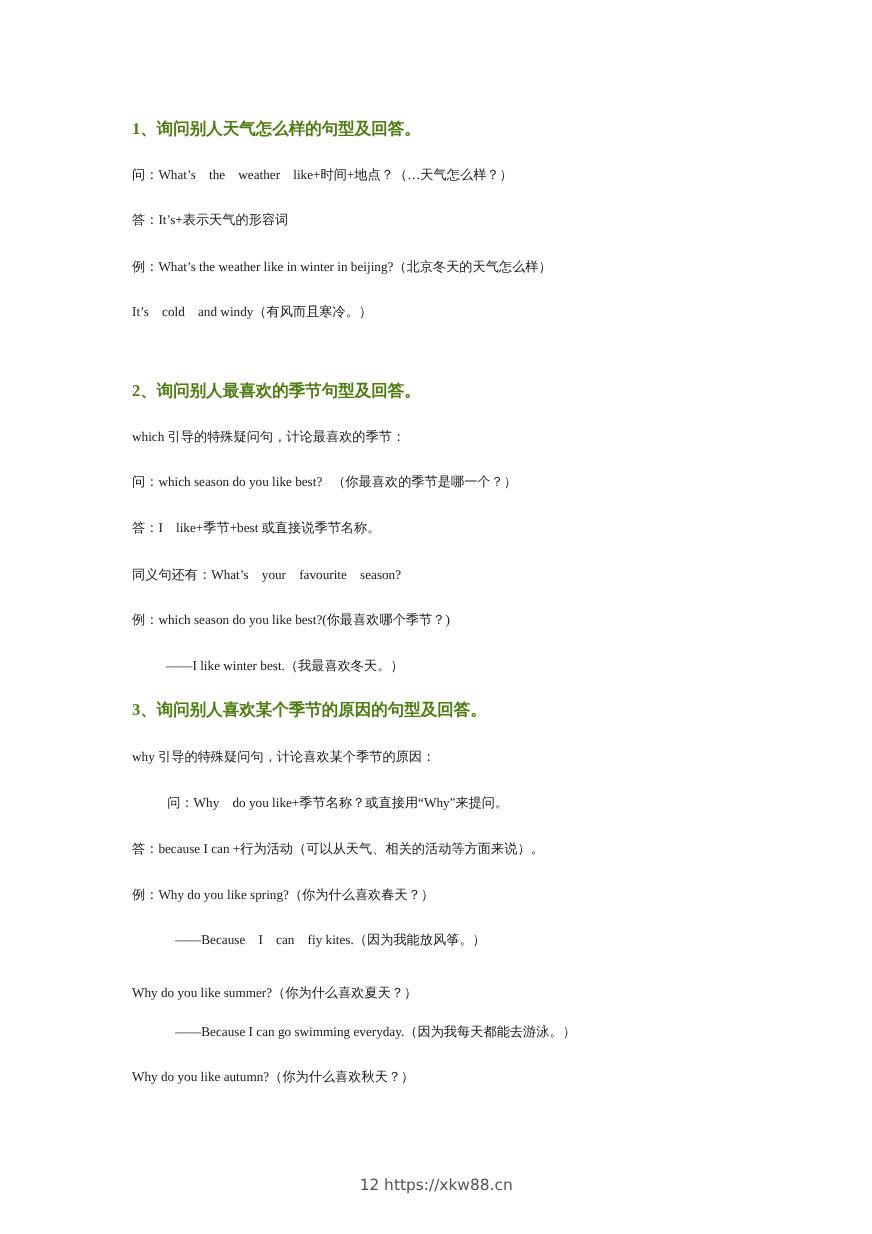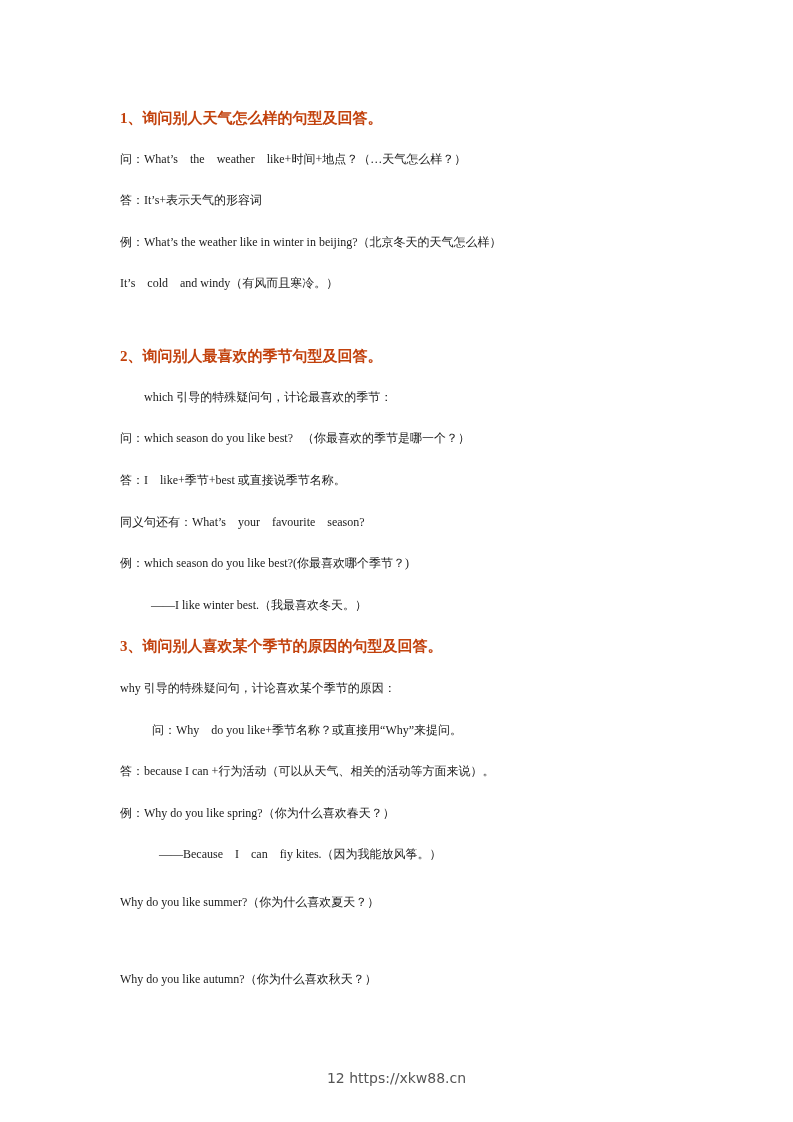--- a/index.html
+++ b/index.html
@@ -24,21 +24,21 @@
       position: absolute;
       left: 120px;
       font-size: 12px;
       line-height: 20px;
       white-space: pre;
       color: #1a1a1a;
     }
     .line.heading {
       font-weight: bold;
       font-size: 15px;
-      color: #c2410c;
+      color: #4d7c0f;
     }
     .line.indent1 { left: 151px; }
     .line.indent2 { left: 159px; }
     .footer {
       position: absolute;
       left: 0;
       width: 793px;
       top: 1070px;
       text-align: center;
       font-family: "DejaVu Sans", "Liberation Sans", sans-serif;
@@ -51,30 +51,31 @@
 
 <div class="page">
 
   <div class="line heading" style="top:108px;">1、询问别人天气怎么样的句型及回答。</div>
   <div class="line" style="top:149px;">问：What’s    the    weather    like+时间+地点？（…天气怎么样？）</div>
   <div class="line" style="top:190px;">答：It’s+表示天气的形容词</div>
   <div class="line" style="top:232px;">例：What’s the weather like in winter in beijing?（北京冬天的天气怎么样）</div>
   <div class="line" style="top:273px;font-family:Liberation Serif, serif;">It’s    cold    and windy（有风而且寒冷。）</div>
 
   <div class="line heading" style="top:346px;">2、询问别人最喜欢的季节句型及回答。</div>
-  <div class="line" style="top:387px;margin-left:24px;">which 引导的特殊疑问句，计论最喜欢的季节：</div>
+  <div class="line" style="top:387px;">which 引导的特殊疑问句，计论最喜欢的季节：</div>
   <div class="line" style="top:470px;">答：I    like+季节+best 或直接说季节名称。</div>
   <div class="line" style="top:428px;">问：which season do you like best?   （你最喜欢的季节是哪一个？）</div>
   <div class="line" style="top:512px;">同义句还有：What’s    your    favourite    season?</div>
   <div class="line" style="top:553px;">例：which season do you like best?(你最喜欢哪个季节？)</div>
   <div class="line indent1" style="top:595px;">——I like winter best.（我最喜欢冬天。）</div>
 
   <div class="line heading" style="top:636px;">3、询问别人喜欢某个季节的原因的句型及回答。</div>
   <div class="line" style="top:678px;">why 引导的特殊疑问句，计论喜欢某个季节的原因：</div>
   <div class="line" style="top:720px;margin-left:32px;">问：Why    do you like+季节名称？或直接用“Why”来提问。</div>
   <div class="line" style="top:761px;">答：because I can +行为活动（可以从天气、相关的活动等方面来说）。</div>
   <div class="line" style="top:803px;">例：Why do you like spring?（你为什么喜欢春天？）</div>
   <div class="line indent2" style="top:844px;">——Because    I    can    fiy kites.（因为我能放风筝。）</div>
   <div class="line" style="top:886px;margin-top:6px;">Why do you like summer?（你为什么喜欢夏天？）</div>
+  <div class="line indent2" style="top:928px;">——Because I can go swimming everyday.（因为我每天都能去游泳。）</div>
   <div class="line" style="top:969px;">Why do you like autumn?（你为什么喜欢秋天？）</div>
 
   <div class="footer">12 https://xkw88.cn</div>
 </div>
 
 </body></html>

